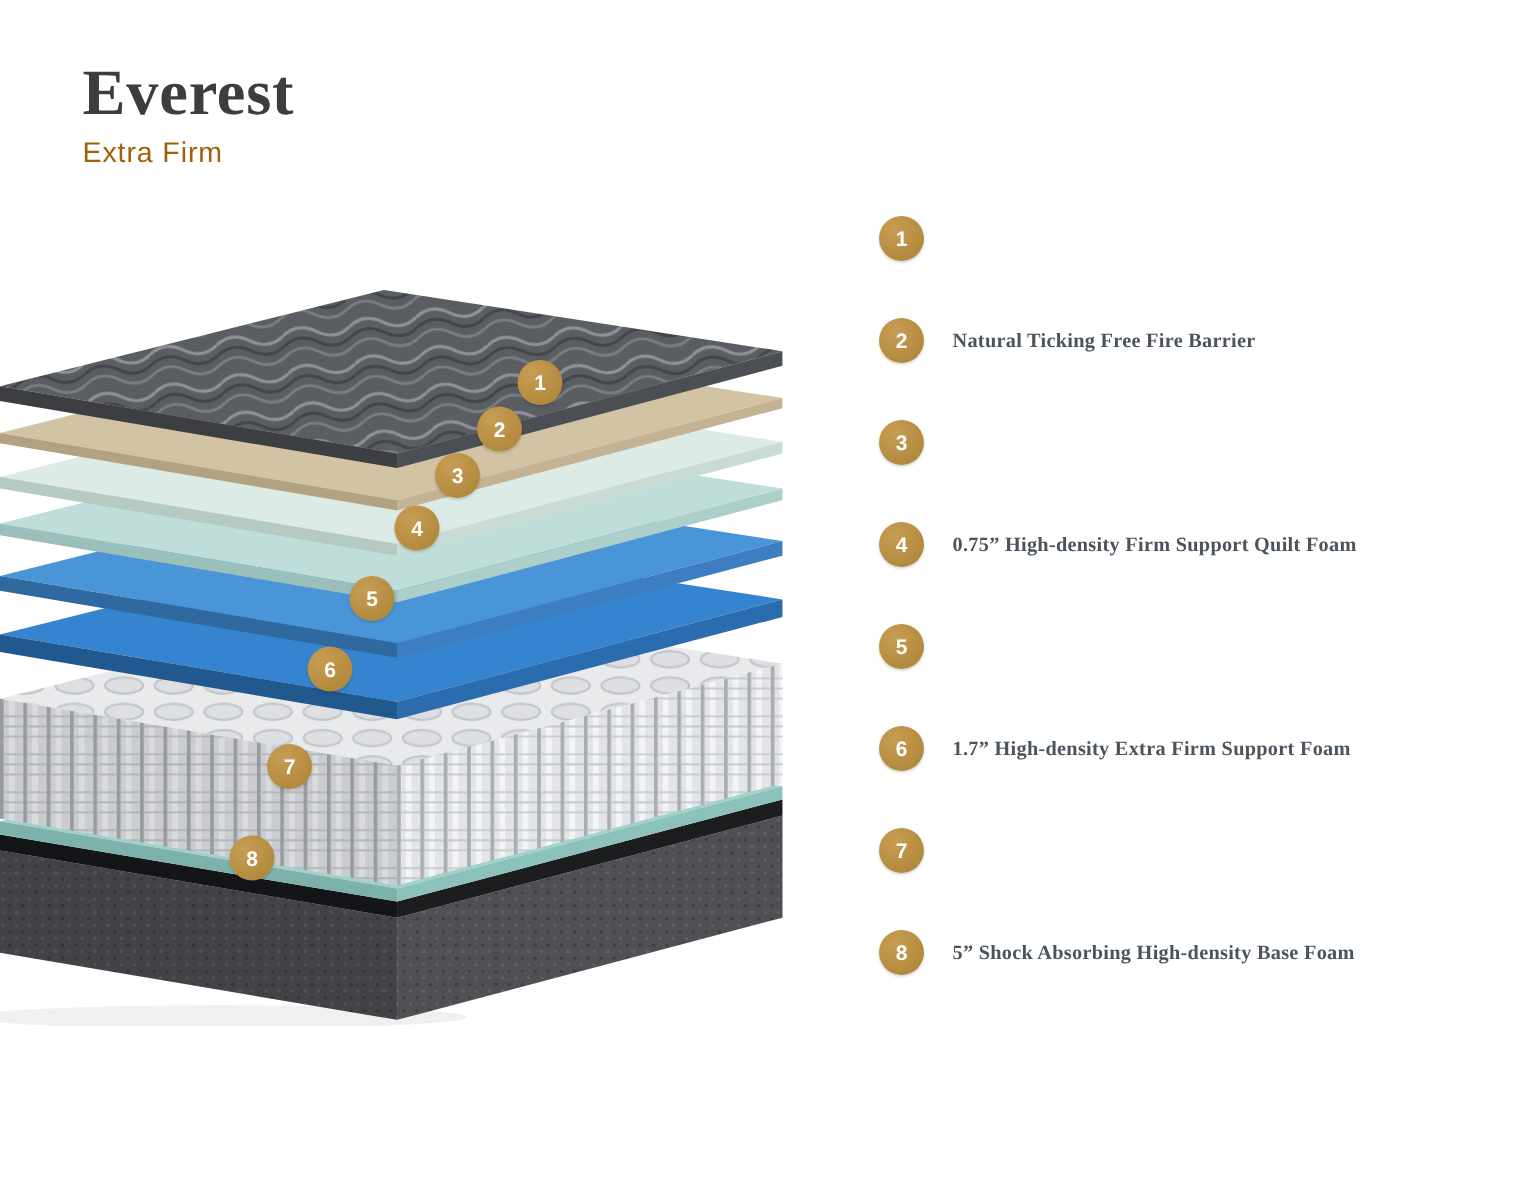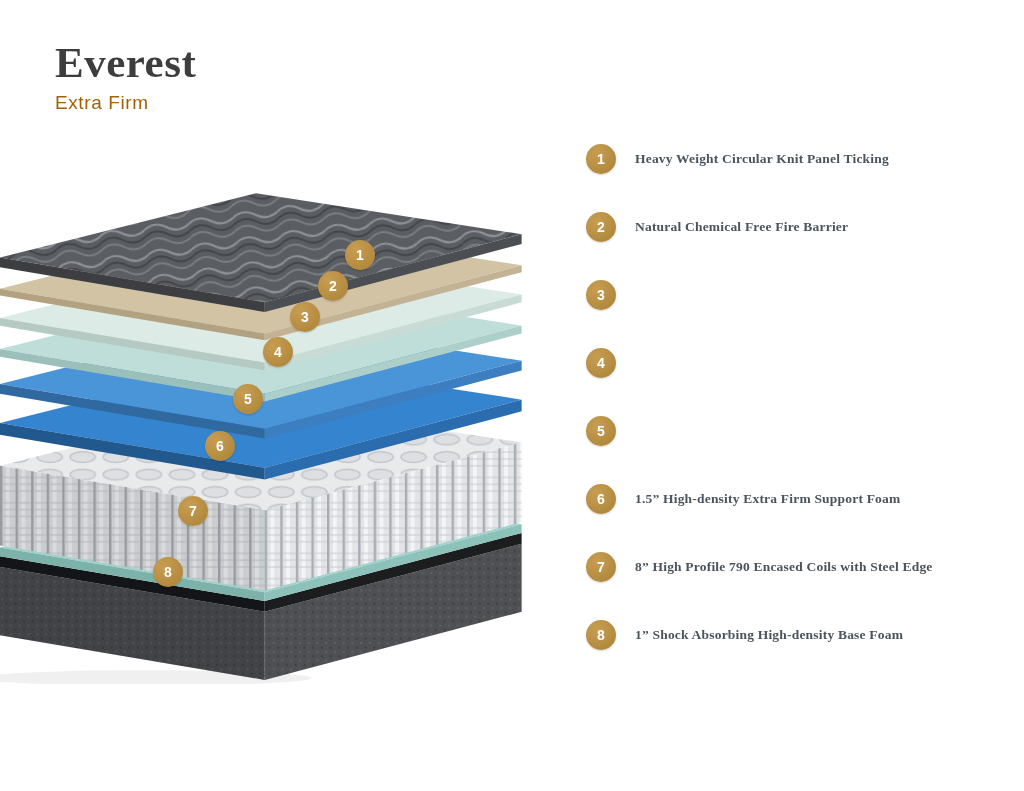--- a/index.html
+++ b/index.html
@@ -153,56 +153,55 @@
     <div class="badge callout" style="left:153px;top:389px">
         <span>8</span>
       </div>
   </div>
 
   <aside class="legend">
     <div class="legend-row">
       <div class="badge">
           <span>1</span>
         </div>
-      <div class="legend-label">Heavy Weight Circular Knit Panel Ticking</div>
     </div>
     <div class="legend-row">
       <div class="badge">
           <span>2</span>
         </div>
-      <div class="legend-label">Natural Chemical Free Fire Barrier</div>
+      <div class="legend-label">Natural Ticking Free Fire Barrier</div>
     </div>
     <div class="legend-row">
       <div class="badge">
           <span>3</span>
         </div>
     </div>
     <div class="legend-row">
       <div class="badge">
           <span>4</span>
         </div>
+      <div class="legend-label">0.75” High-density Firm Support Quilt Foam</div>
     </div>
     <div class="legend-row">
       <div class="badge">
           <span>5</span>
         </div>
     </div>
     <div class="legend-row">
       <div class="badge">
           <span>6</span>
         </div>
-      <div class="legend-label">1.5” High-density Extra Firm Support Foam</div>
+      <div class="legend-label">1.7” High-density Extra Firm Support Foam</div>
     </div>
     <div class="legend-row">
       <div class="badge">
           <span>7</span>
         </div>
-      <div class="legend-label">8” High Profile 790 Encased Coils with Steel Edge</div>
     </div>
     <div class="legend-row">
       <div class="badge">
           <span>8</span>
         </div>
-      <div class="legend-label">1” Shock Absorbing High-density Base Foam</div>
+      <div class="legend-label">5” Shock Absorbing High-density Base Foam</div>
     </div>
   </aside>
 
 </div>
 
 </body></html>

